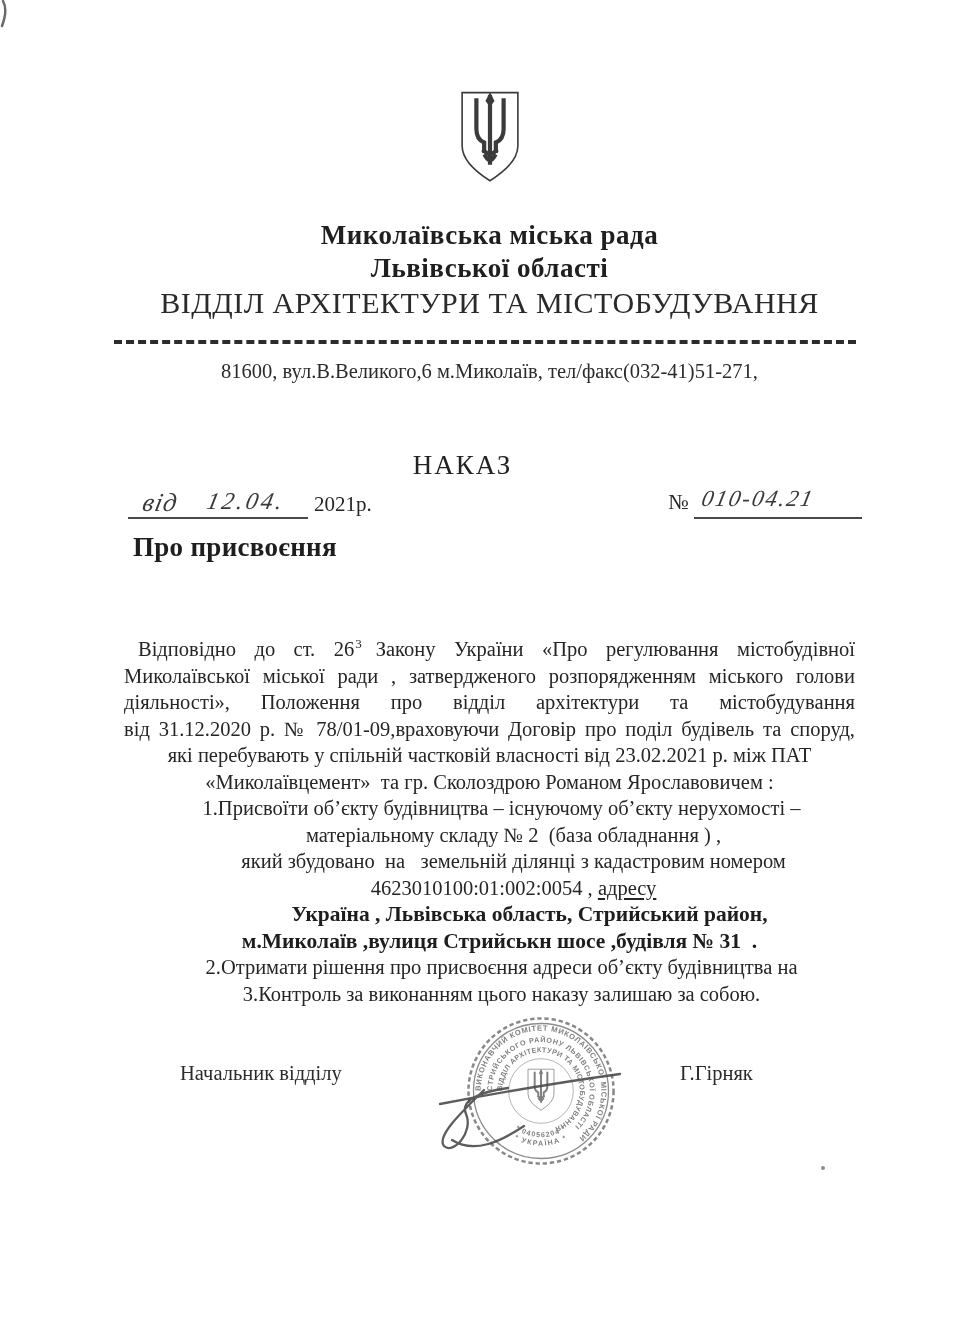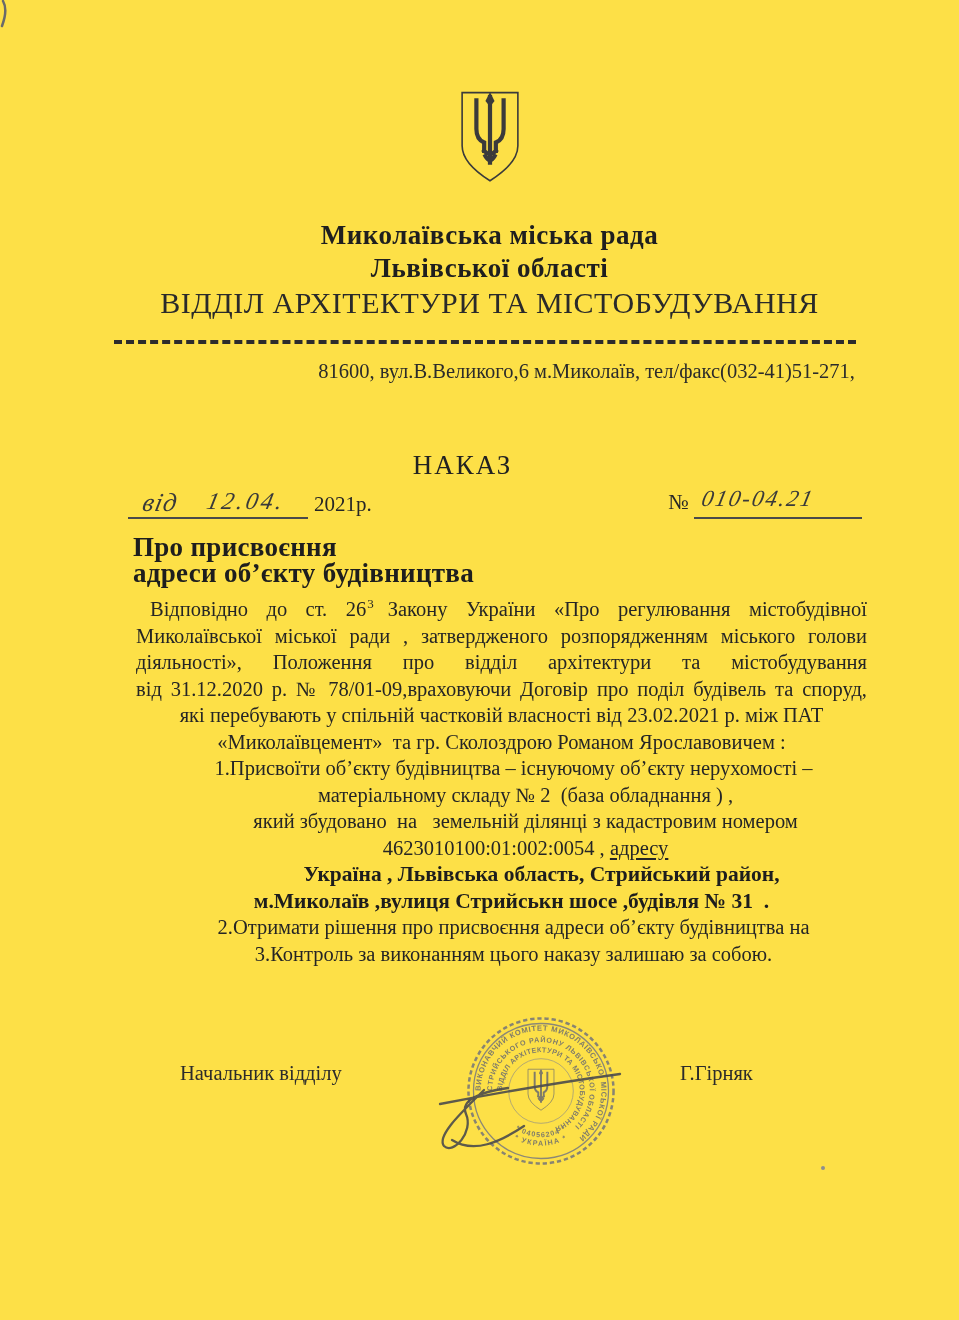--- a/index.html
+++ b/index.html
@@ -1,32 +1,32 @@
 <!DOCTYPE html>
 <html><head>
 <meta charset="utf-8">
 <style>
   html,body{margin:0;padding:0;background:#e8e8e8;}
   #page{
     position:relative;width:959px;height:1320px;margin:0 auto;
-    background:#fde047;overflow:hidden;
+    background:#ffffff;overflow:hidden;
     font-family:"Liberation Serif","DejaVu Serif",serif;
     color:#262626;
   }
   .abs{position:absolute;}
   .ctr{left:124px;width:731px;text-align:center;}
   .org{font-weight:bold;font-size:27px;color:#1f1f1f;letter-spacing:0.5px;}
   .dept{font-size:30px;color:#2a2a2a;letter-spacing:0.5px;}
   .rule{left:114px;top:340px;width:742px;border-top:4px dashed #2c2c2c;height:0;}
-  .addr{font-size:20.5px;color:#2b2b2b;text-align:right;}
+  .addr{font-size:20.5px;color:#2b2b2b;}
   .doc-title{top:450px;font-size:27px;letter-spacing:2px;transform:translateX(-27px);color:#222;}
   .hw{font-style:italic;color:#3a3a3a;transform:skewX(-12deg);letter-spacing:1px;}
   .uline{border-bottom:2px solid #4a4a4a;height:0;}
   .subj{left:133px;font-weight:bold;font-size:27px;color:#1e1e1e;letter-spacing:0.3px;}
-  #body-block{left:124px;top:596px;width:731px;font-size:20.5px;line-height:26.5px;color:#252525;margin-left:12px;}
+  #body-block{left:124px;top:636px;width:731px;font-size:20.5px;line-height:26.5px;color:#252525;}
   #body-block .ln{min-height:26.5px;text-align:center;}
   .j{text-align:justify;text-align-last:justify;}
   .pre{white-space:pre-wrap;}
   .ind1{padding-left:24px;}
   .ind2{padding-left:48px;}
   .nakazuyu{padding-left:202px;letter-spacing:0.5px;}
   .baddr{font-weight:bold;font-size:21.5px;color:#1d1d1d;}
   .sig{font-size:20.5px;color:#2b2b2b;}
   sup.s3{font-size:13px;vertical-align:super;line-height:0;margin:0 14px 0 1px;}
   .adresu{text-decoration:underline;text-underline-offset:3px;}
@@ -74,21 +74,20 @@
 
   <div class="abs uline" style="left:128px;top:517px;width:180px"></div>
   <div class="abs hw" style="left:143px;top:488px;font-size:26px">від</div>
   <div class="abs hw" style="left:207px;top:488px;font-size:24px;letter-spacing:3px">12.04.</div>
   <div class="abs" style="left:314px;top:492px;font-size:21px">2021р.</div>
   <div class="abs" style="left:668px;top:490px;font-size:21.5px">№</div>
   <div class="abs uline" style="left:694px;top:517px;width:168px"></div>
   <div class="abs hw" style="left:702px;top:486px;font-size:23px;letter-spacing:2px">010-04.21</div>
 
   <div class="abs subj" style="top:532px">Про присвоєння</div>
-  <div class="abs subj" style="top:558px">адреси об’єкту будівництва</div>
 
   <div class="abs" id="body-block">
     <div class="ln j" style="text-indent:14px"><span>Відповідно до ст. 26</span><sup class="s3">3</sup><span>Закону України «Про регулювання містобудівної</span></div>
     <div class="ln j">Миколаївської міської ради , затвердженого розпорядженням міського голови</div>
     <div class="ln j">діяльності», Положення про відділ архітектури та містобудування</div>
     <div class="ln j">від 31.12.2020 р. № 78/01-09,враховуючи Договір про поділ будівель та споруд,</div>
     <div class="ln pre">які перебувають у спільній частковій власності від 23.02.2021 р. між ПАТ</div>
     <div class="ln pre">«Миколаївцемент»  та гр. Сколоздрою Романом Ярославовичем :</div>
     <div class="ln pre ind1">1.Присвоїти об’єкту будівництва – існуючому об’єкту нерухомості –</div>
     <div class="ln pre ind2">матеріальному складу № 2  (база обладнання ) ,</div>

